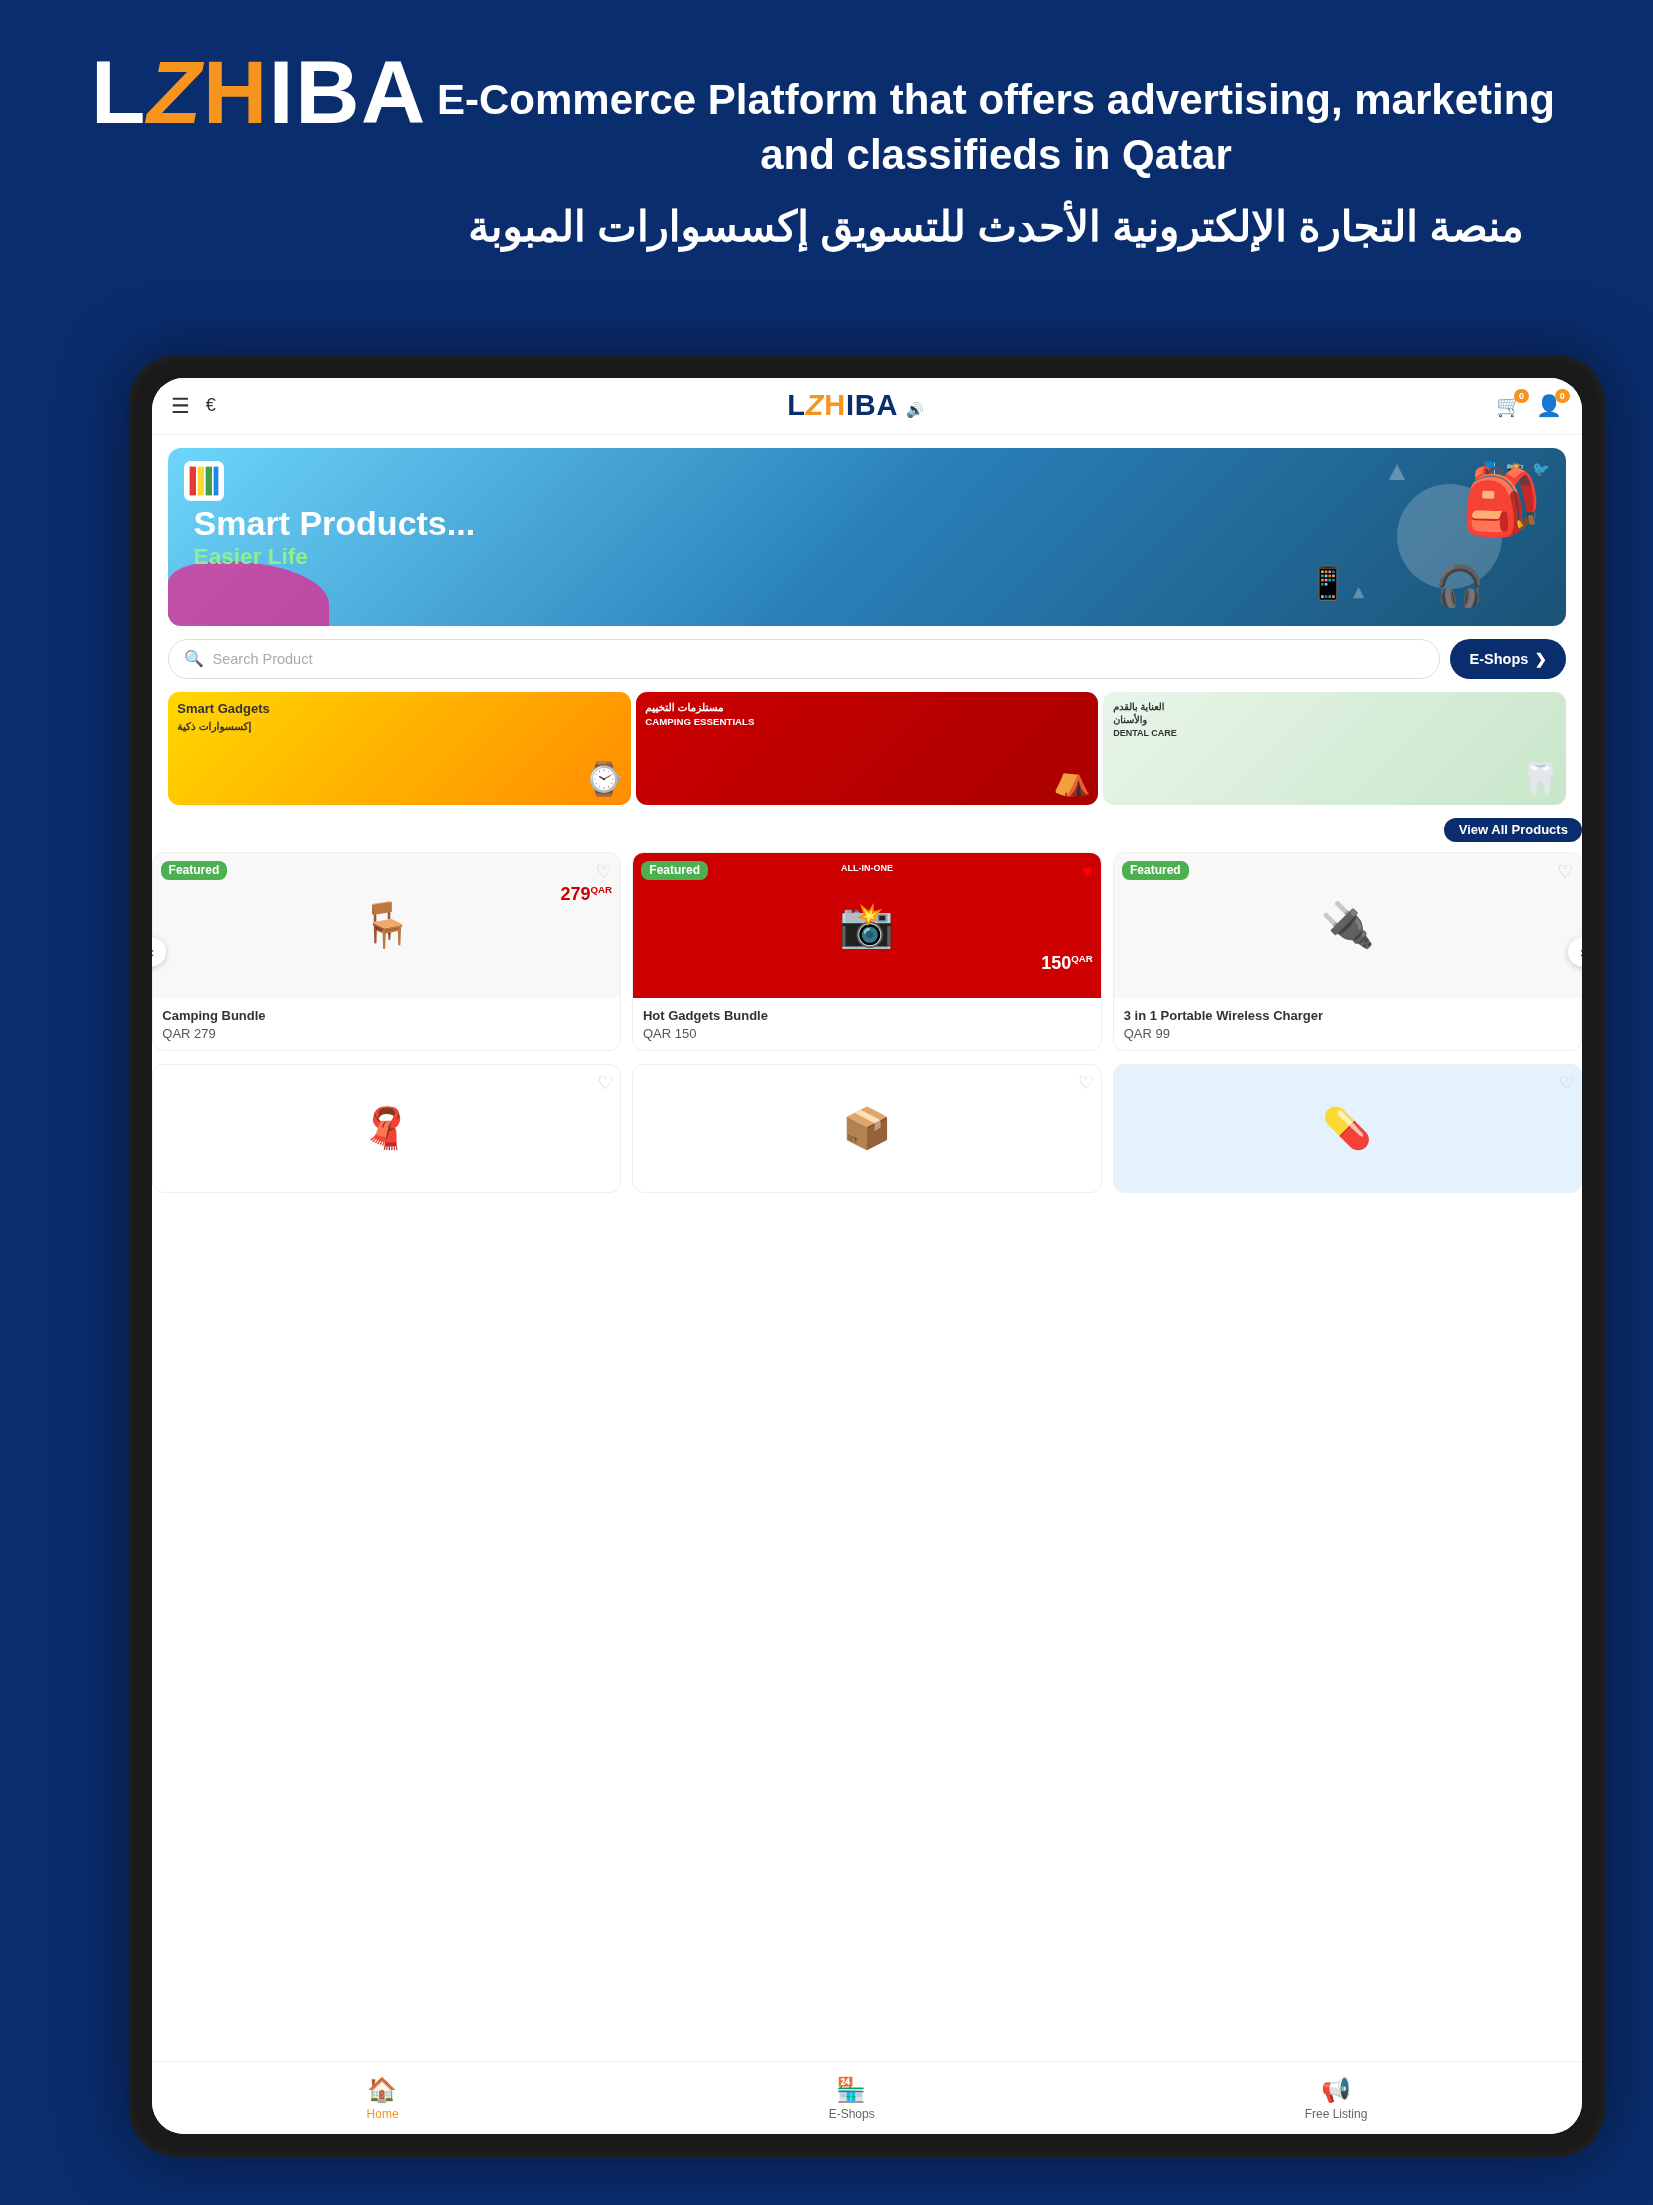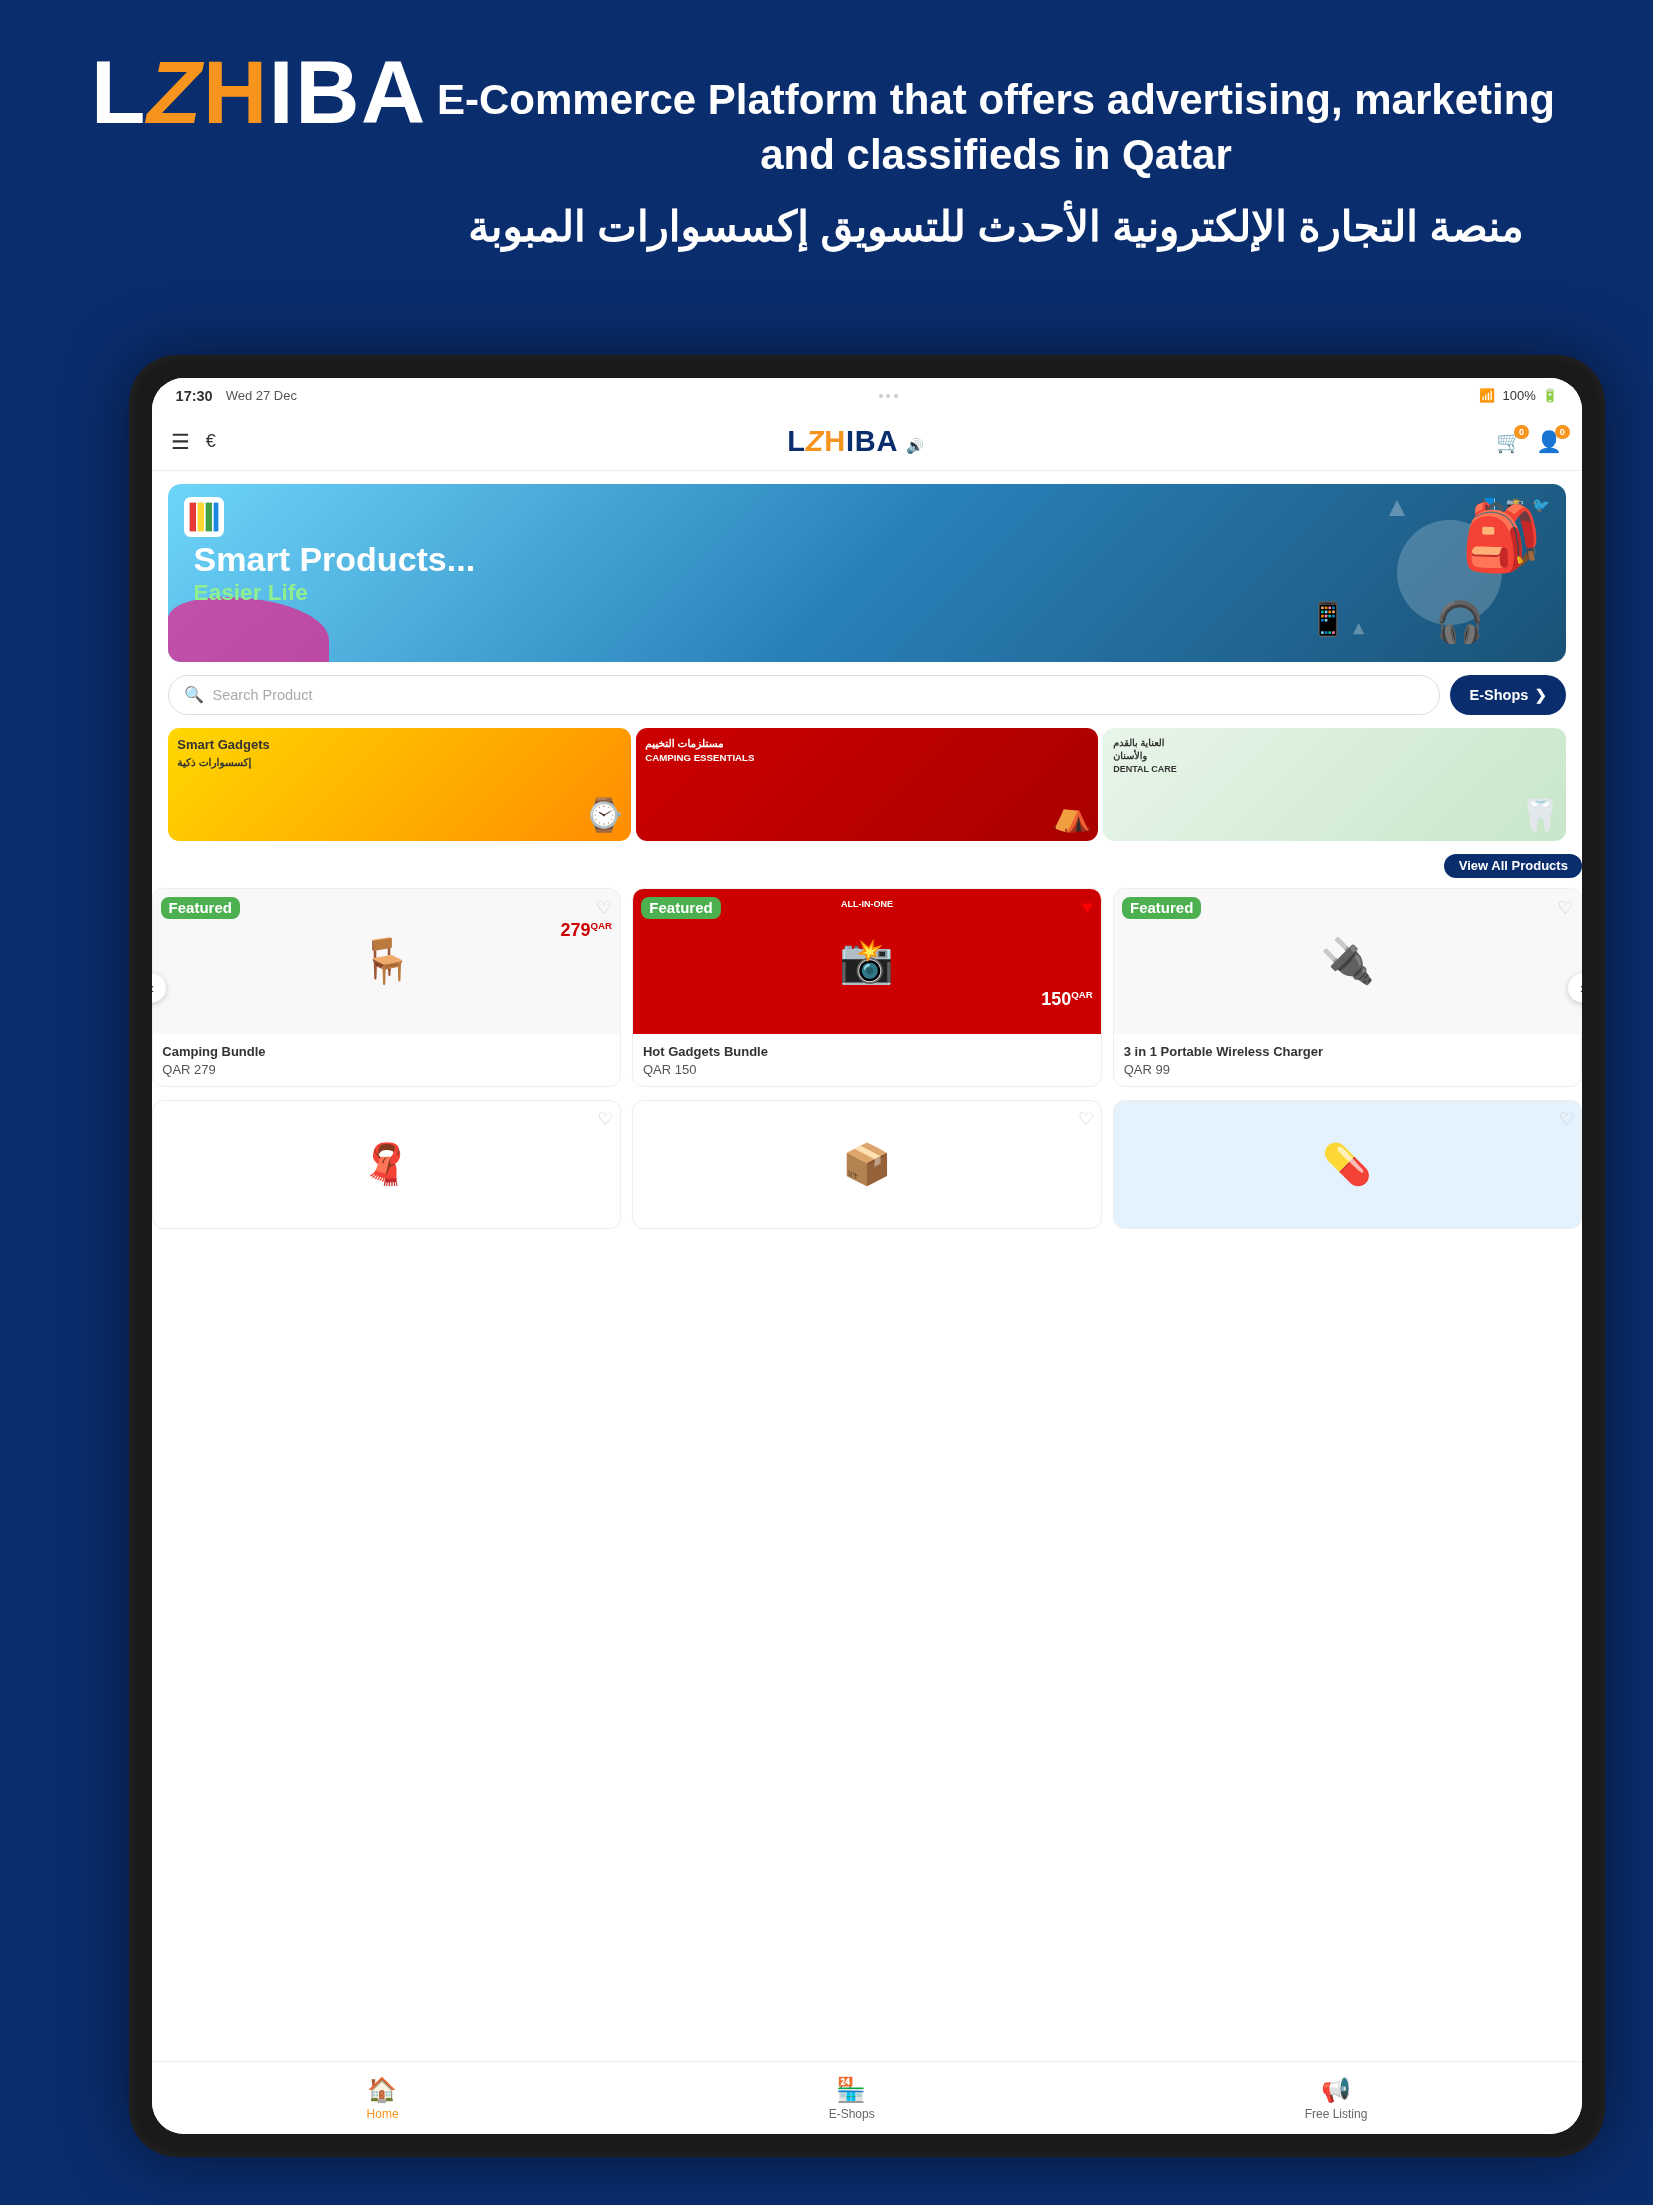--- a/index.html
+++ b/index.html
@@ -361,21 +361,21 @@
     }
     .product-image-red {
       background: #cc0000;
     }
     .featured-badge {
       position: absolute;
       top: 8px;
       left: 8px;
       background: #4caf50;
       color: white;
-      font-size: 15px;
+      font-size: 12px;
       font-weight: 700;
       padding: 2.4px 8px;
       border-radius: 8px;
     }
     .wishlist-btn {
       position: absolute;
       top: 8px;
       right: 8px;
       font-size: 18px;
       color: #ccc;
@@ -468,36 +468,20 @@
   <div class="tagline-en">E-Commerce Platform that offers advertising, marketing and classifieds in Qatar</div>
   <div class="tagline-ar">منصة التجارة الإلكترونية الأحدث للتسويق إكسسوارات المبوبة</div>
 </div>
 
 <div class="vertical-text">FIND IT. LOVE IT. BUY IT.</div>
 
 <div class="tablet-wrapper">
   <div class="tablet">
     <div class="tablet-screen">
 
-      <div class="status-bar">
-        <div style="display:flex;gap:13px;align-items:center;">
-          <span class="status-time">17:30</span>
-          <span class="status-date">Wed 27 Dec</span>
-        </div>
-        <div class="status-dots">
-          <div class="status-dot"></div>
-          <div class="status-dot"></div>
-          <div class="status-dot"></div>
-        </div>
-        <div class="status-right">
-          <span>📶</span>
-          <span>100%</span>
-          <span>🔋</span>
-        </div>
-      </div>
 
       <div class="app-header">
         <div class="header-left">
           <span class="hamburger">☰</span>
           <span class="back-btn">€</span>
         </div>
         <div class="header-logo">
           L<span class="z-letter">Z</span><span class="h-letter">H</span>IBA
           <span style="font-size:14.5px;color:#888;">🔊</span>
         </div>

